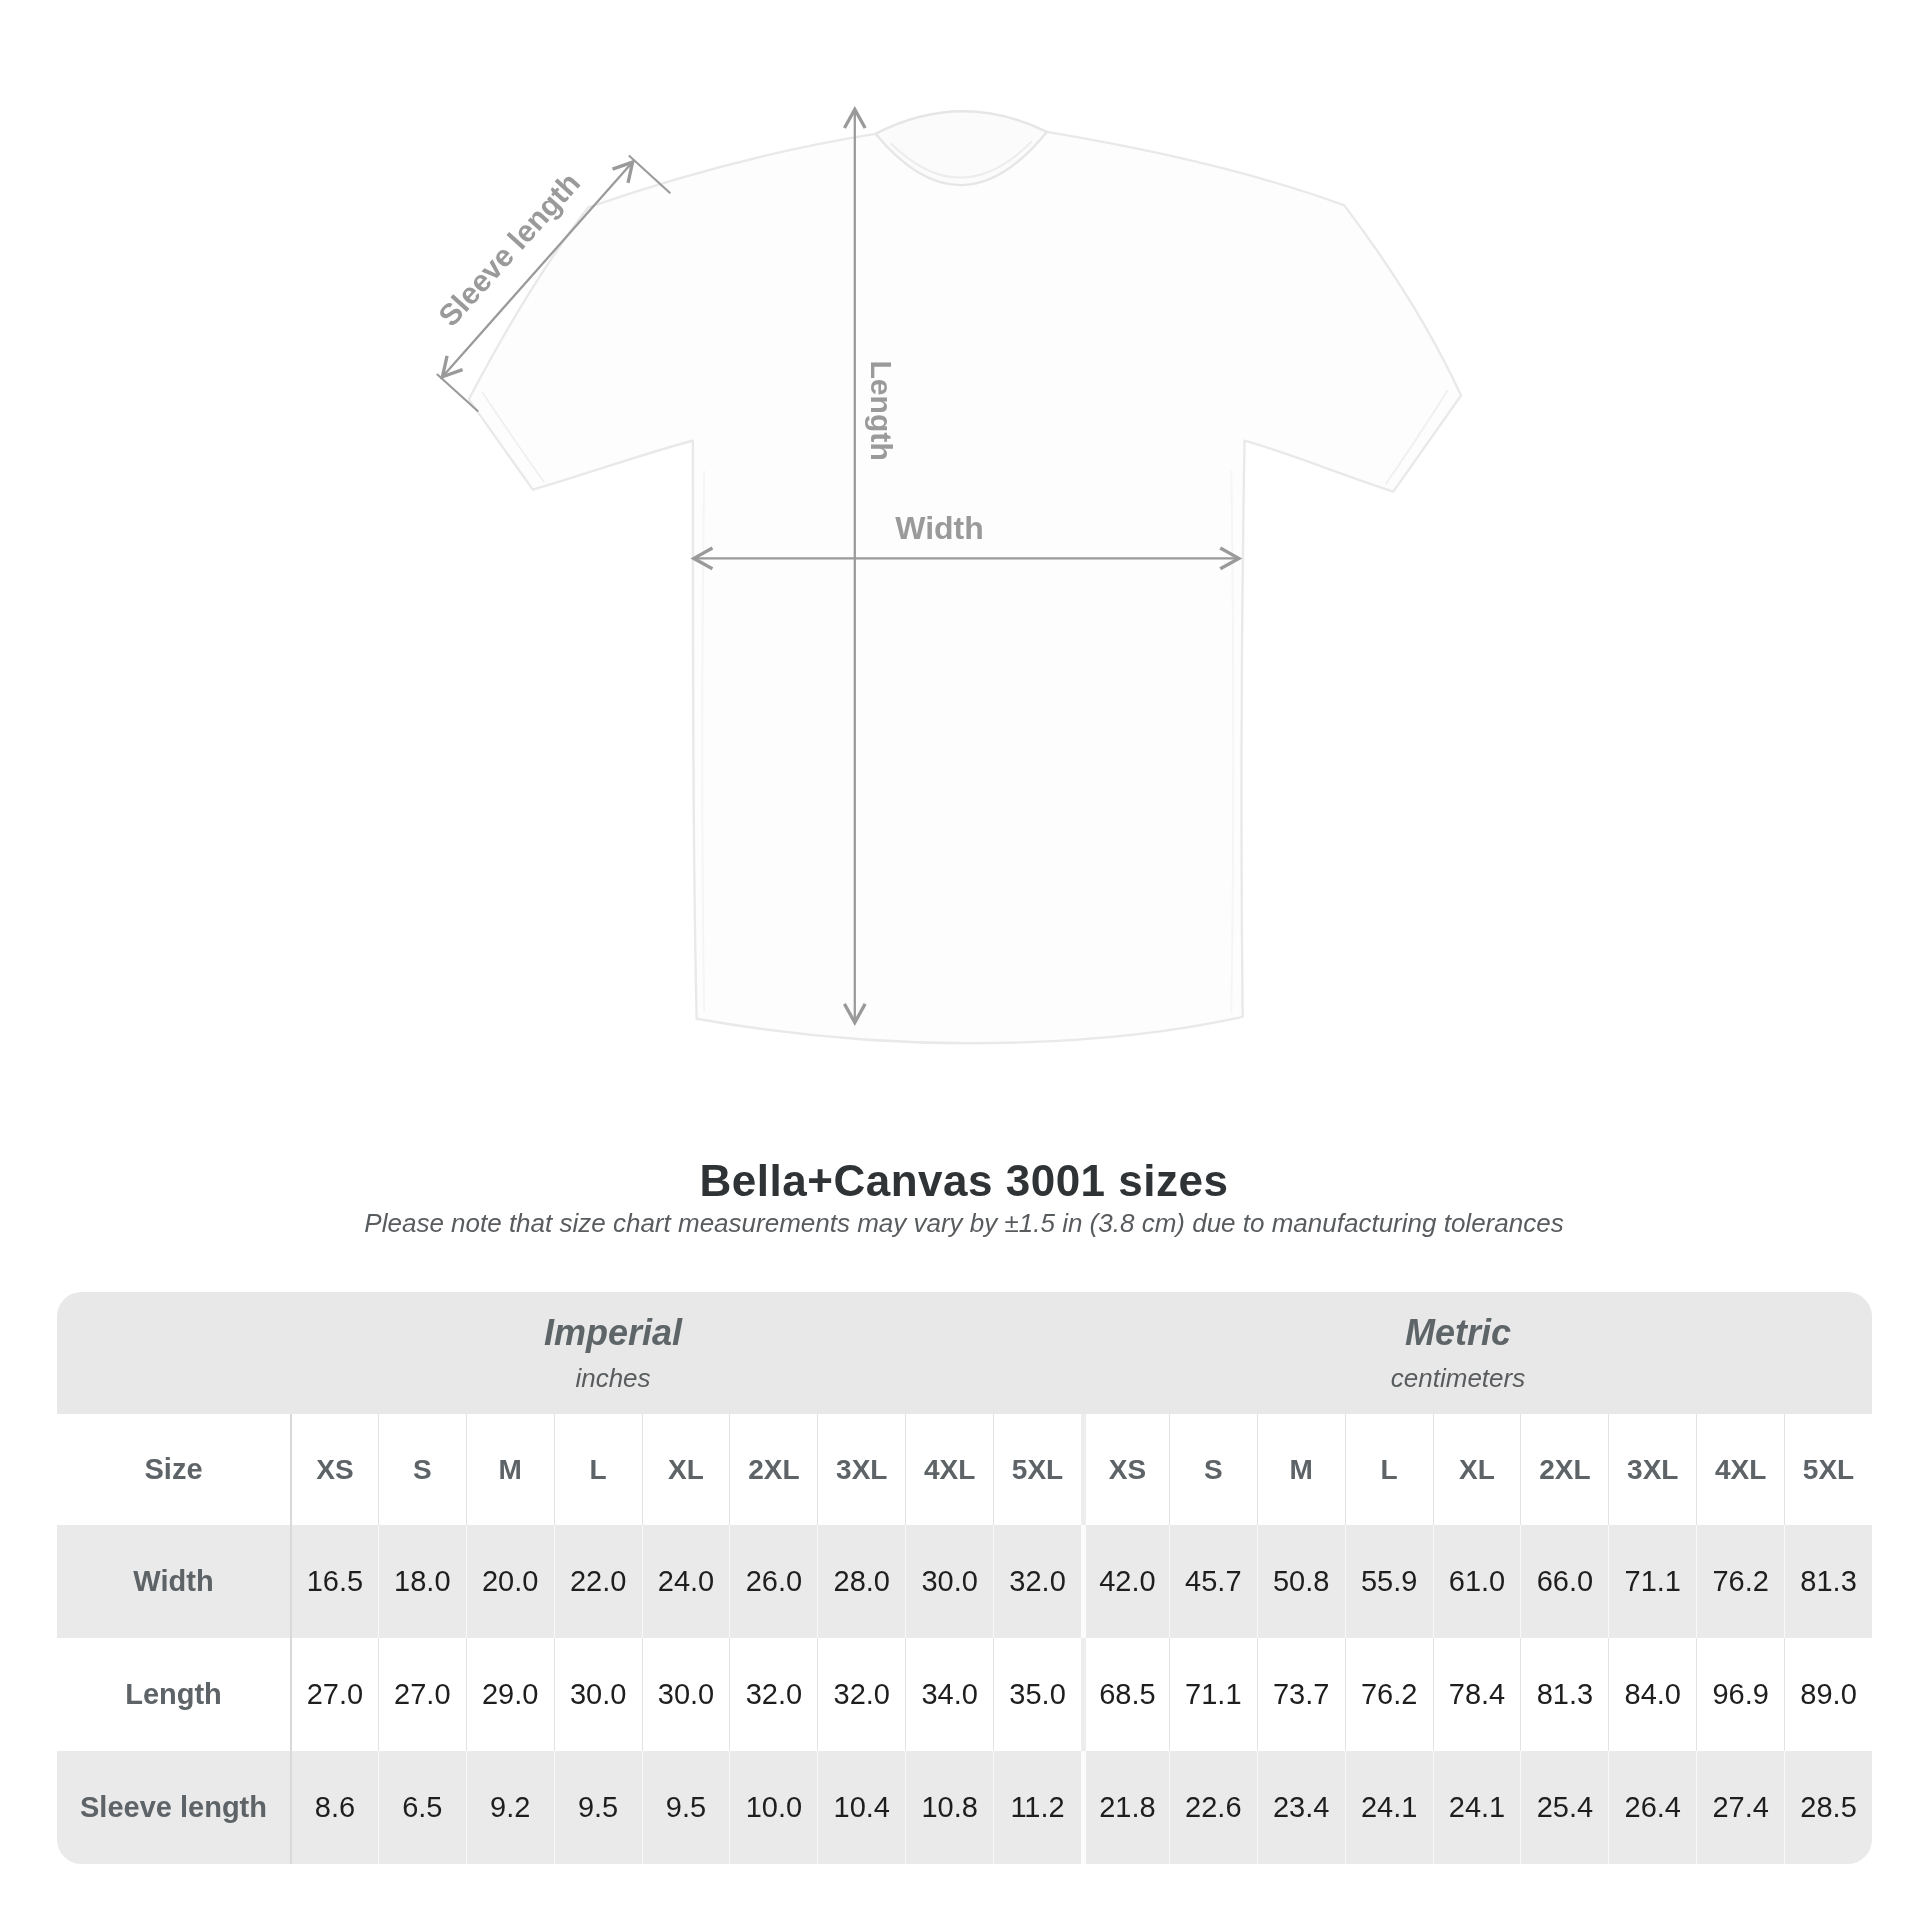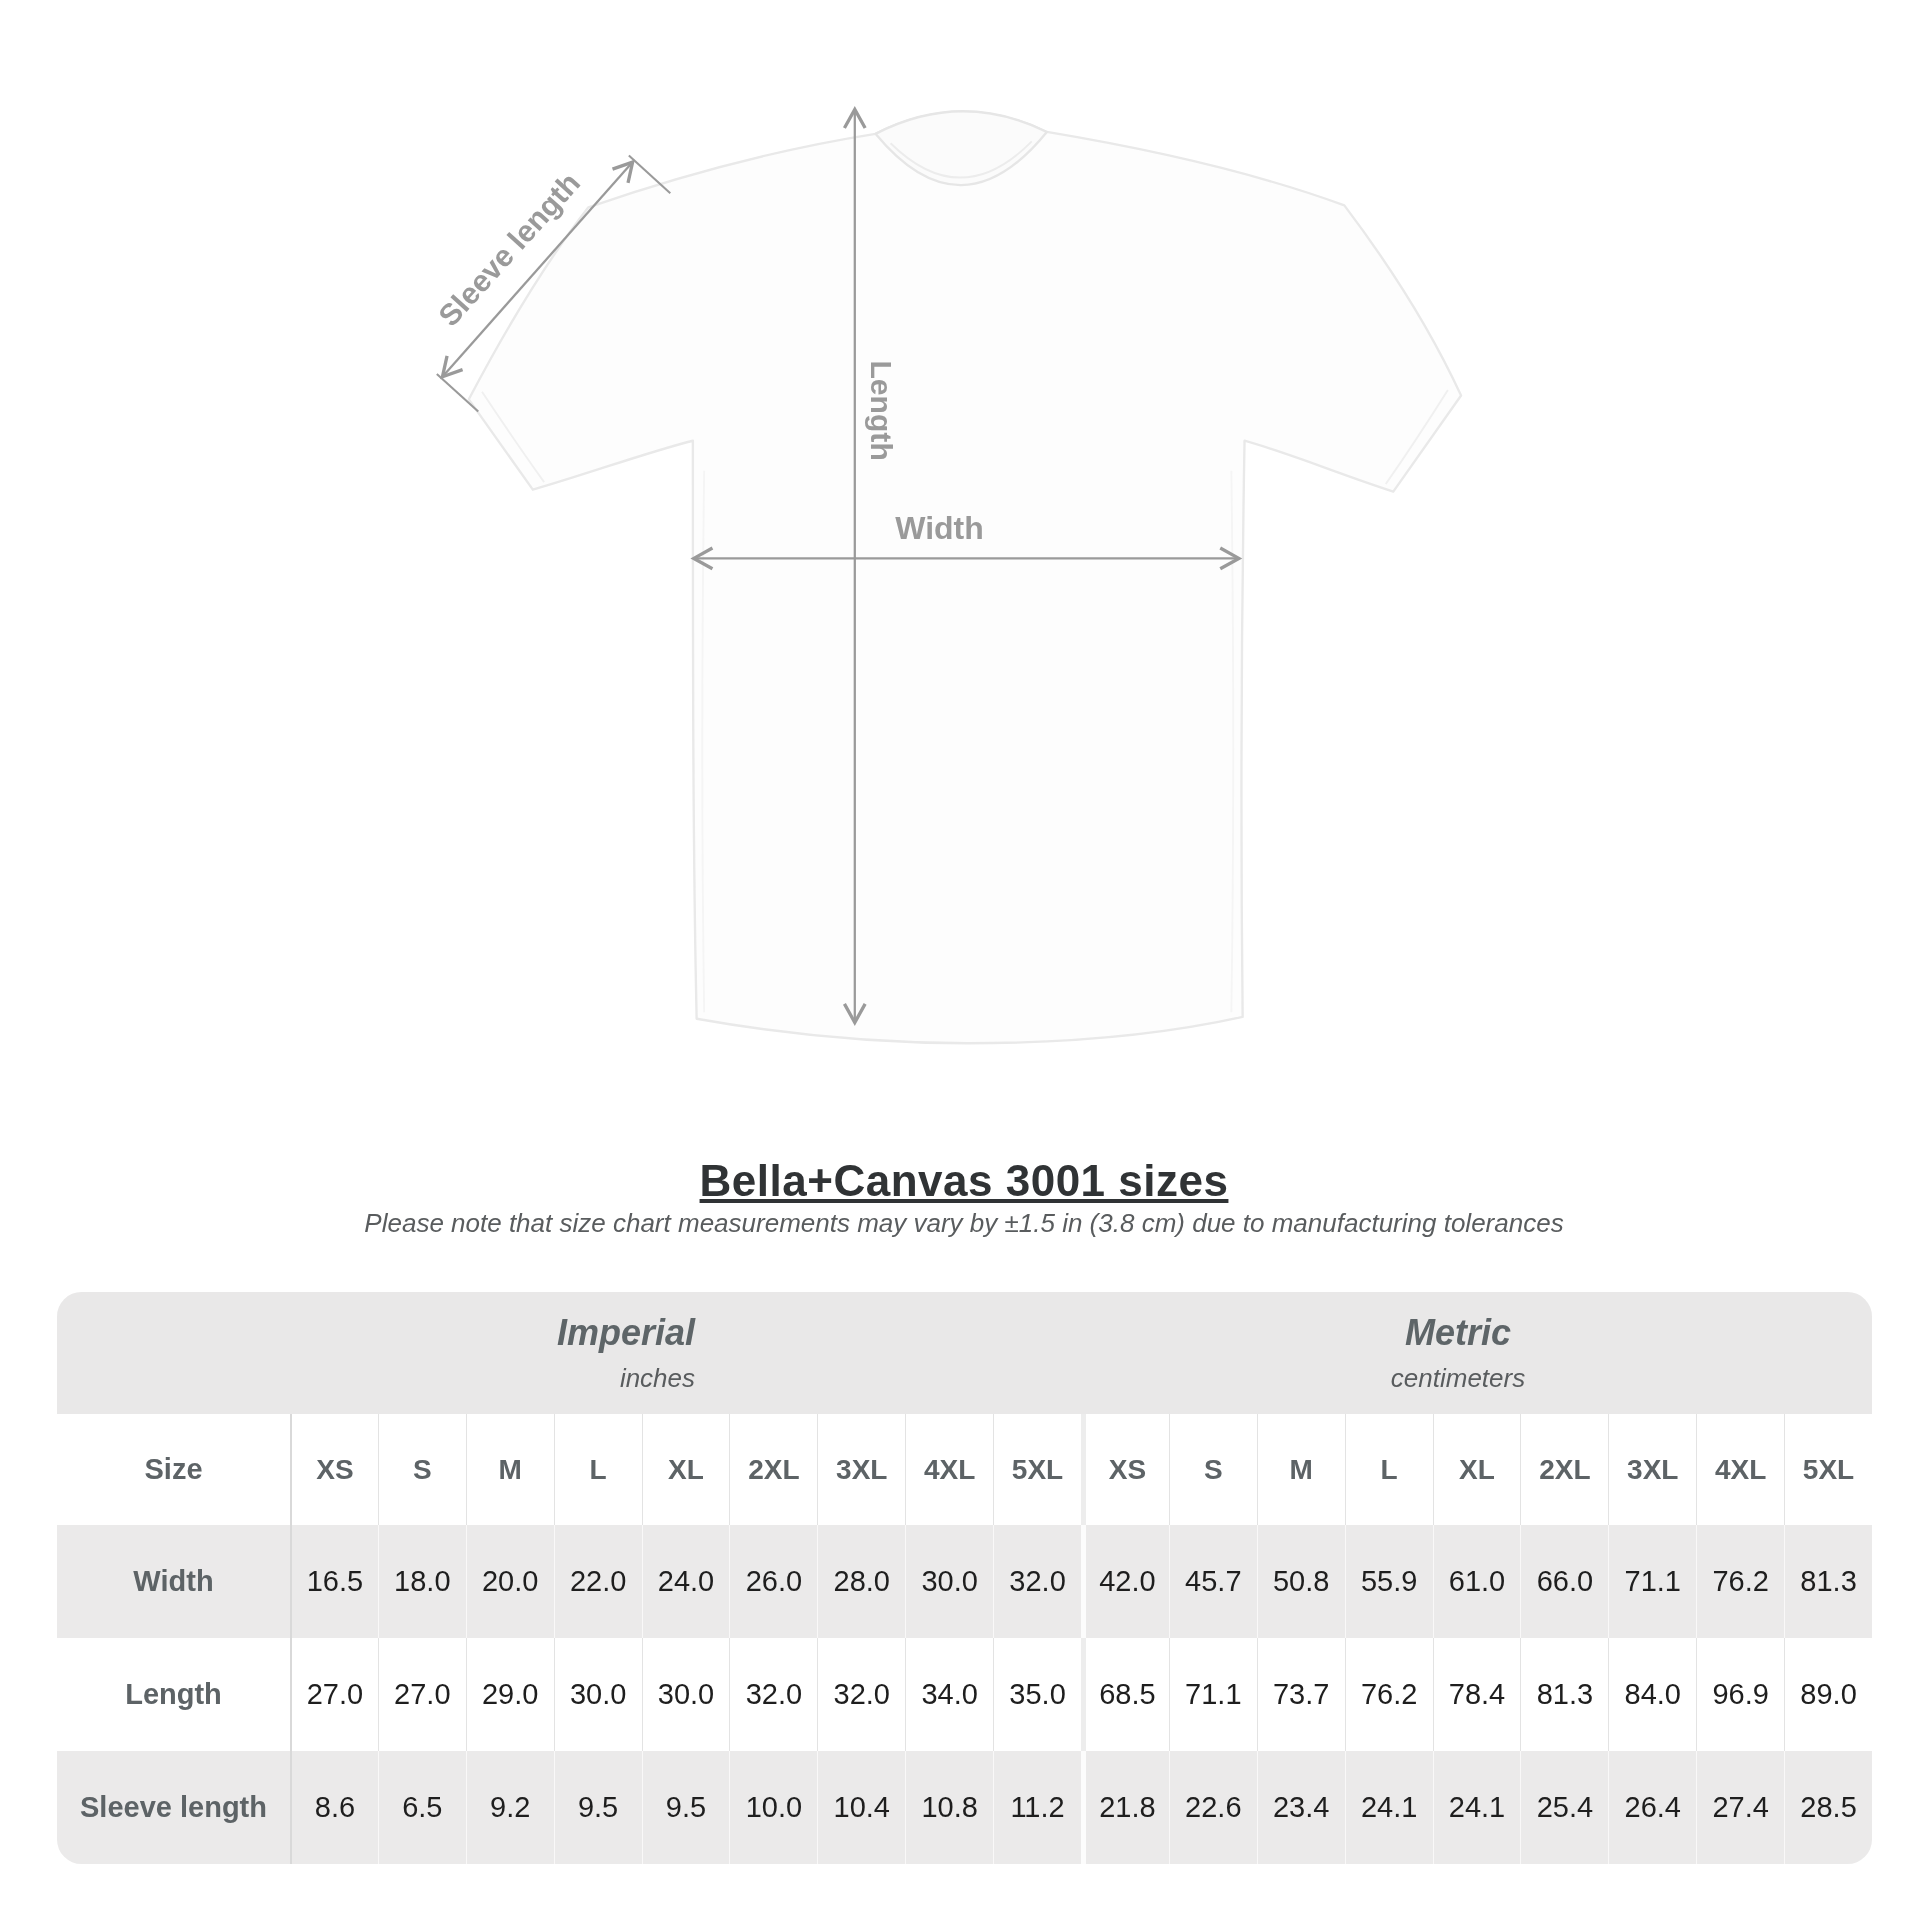--- a/index.html
+++ b/index.html
@@ -34,21 +34,20 @@
   .chart-title {
     position: absolute;
     left: 0;
     top: 1156px;
     width: 100%;
     text-align: center;
     font-size: 44px;
     font-weight: 700;
     color: #303335;
     letter-spacing: 0.5px;
-    text-decoration: underline;
   }
   .chart-note {
     position: absolute;
     left: 0;
     top: 1208px;
     width: 100%;
     text-align: center;
     font-size: 26px;
     font-style: italic;
     color: #595c5e;
@@ -71,21 +70,21 @@
     position: absolute;
     top: 0;
     height: 100%;
     transform: translateX(-50%);
     display: flex;
     flex-direction: column;
     align-items: center;
     justify-content: center;
     gap: 9.4px;
   }
-  .group-imperial { left: 569px; align-items: flex-end; }
+  .group-imperial { left: 556px; }
   .group-metric  { left: 1401px; }
   .group-name {
     font-size: 36px;
     font-weight: 700;
     font-style: italic;
     color: #5e6568;
   }
   .group-unit {
     font-size: 26px;
     font-style: italic;

